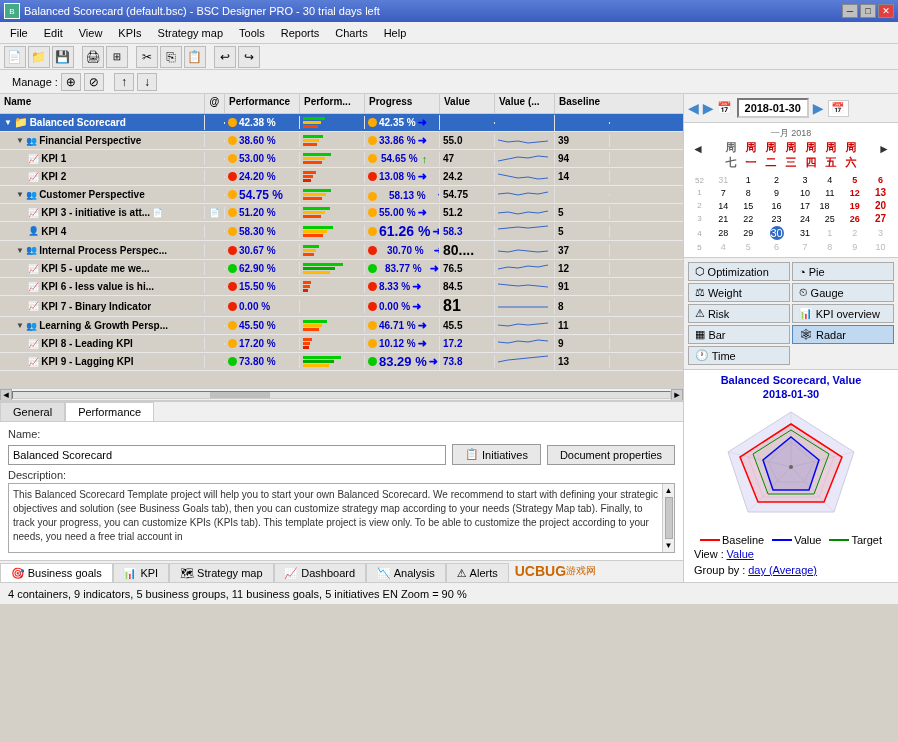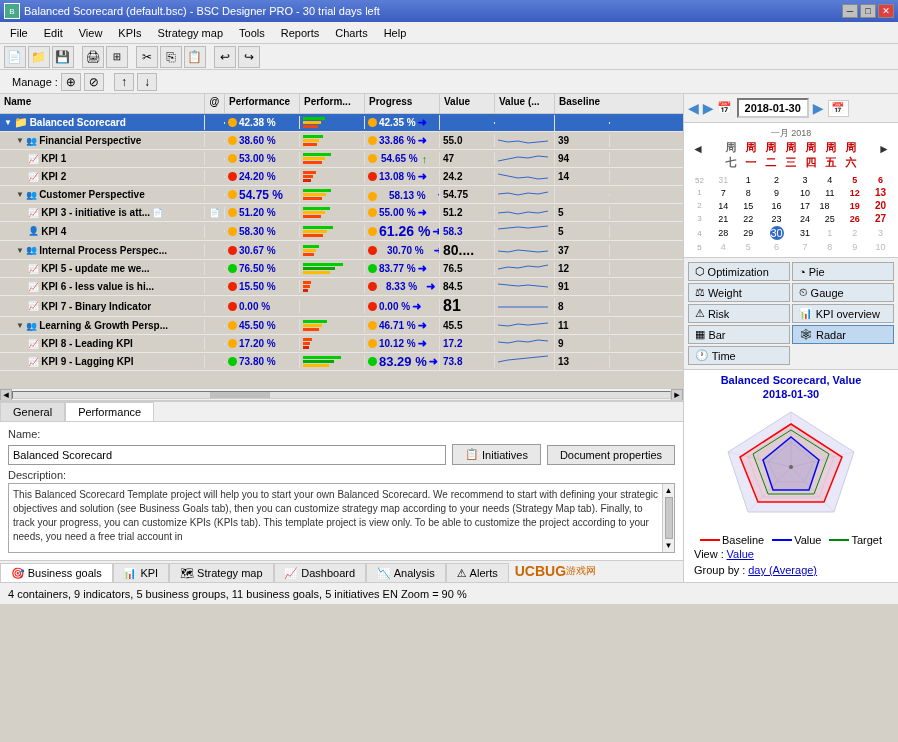--- a/index.html
+++ b/index.html
@@ -602,30 +602,30 @@
   </div>
           <div class="tree-row">
     <div class="cell col-name" style="padding-left:28px;color:inherit">
       <span style="color:#4488cc;margin-right:2px;font-size:9px">📈</span>
       <span style="font-size:10px">KPI 5 - update me we...</span>
 
     </div>
     <div class="cell col-at" style="justify-content:center"></div>
     <div class="cell col-perf" style="display:flex;align-items:center;gap:2px">
       <span style="width:9px;height:9px;border-radius:50%;background:#00cc00;display:inline-block;flex-shrink:0"></span>
-      <span style="font-weight:bold;color:#0000cc;font-size:10px">76.50 %</span>
+      <span style="font-weight:bold;color:#0000cc;font-size:10px">62.90 %</span>
     </div>
     <div class="cell col-perfbar" style="align-items:center">
               <div style="display:flex;flex-direction:column;gap:1px;width:52px">
     <div style="height:3px;width:39.78px;background:#00cc00"></div>
     <div style="height:3px;width:32.129999999999995px;background:#00aa00"></div>
     <div style="height:3px;width:26.775px;background:#ffbb00"></div>
   </div>
             </div>
-    <div class="cell col-progress" style="display:flex;align-items:center;gap:2px">
+    <div class="cell col-progress" style="display:flex;align-items:center;gap:8px">
       <span style="width:9px;height:9px;border-radius:50%;background:#00cc00;display:inline-block;flex-shrink:0"></span>
       <span style="font-weight:bold;color:#0000cc;font-size:10px">83.77 %</span>
       <span style="color:#0000ff;font-size:11px">➜</span>
     </div>
     <div class="cell col-value" style="color:inherit;font-size:10px">76.5</div>
     <div class="cell col-valuechart">
               <svg width="50" height="14">
     <polyline points="0,7 10,5 20,6 30,4 40,5 50,3" fill="none" stroke="#3366cc" stroke-width="1"></polyline>
   </svg>
             </div>
@@ -642,21 +642,21 @@
       <span style="width:9px;height:9px;border-radius:50%;background:#ee2200;display:inline-block;flex-shrink:0"></span>
       <span style="font-weight:bold;color:#0000cc;font-size:10px">15.50 %</span>
     </div>
     <div class="cell col-perfbar" style="align-items:center">
               <div style="display:flex;flex-direction:column;gap:1px;width:52px">
     <div style="height:3px;width:8.06px;background:#ff4400"></div>
     <div style="height:3px;width:6.51px;background:#ff4400"></div>
     <div style="height:3px;width:5.425px;background:#dd2200"></div>
   </div>
             </div>
-    <div class="cell col-progress" style="display:flex;gap:9px">
+    <div class="cell col-progress" style="display:flex;gap:2px">
       <span style="width:9px;height:9px;border-radius:50%;background:#ee2200;display:inline-block;flex-shrink:0"></span>
       <span style="font-weight:bold;color:#0000cc;font-size:10px">8.33 %</span>
       <span style="color:#0000ff;font-size:11px">➜</span>
     </div>
     <div class="cell col-value" style="color:inherit;font-size:10px">84.5</div>
     <div class="cell col-valuechart">
               <svg width="50" height="14">
     <polyline points="0,4 10,5 20,6 30,5 40,6 50,7" fill="none" stroke="#3366cc" stroke-width="1"></polyline>
   </svg>
             </div>

